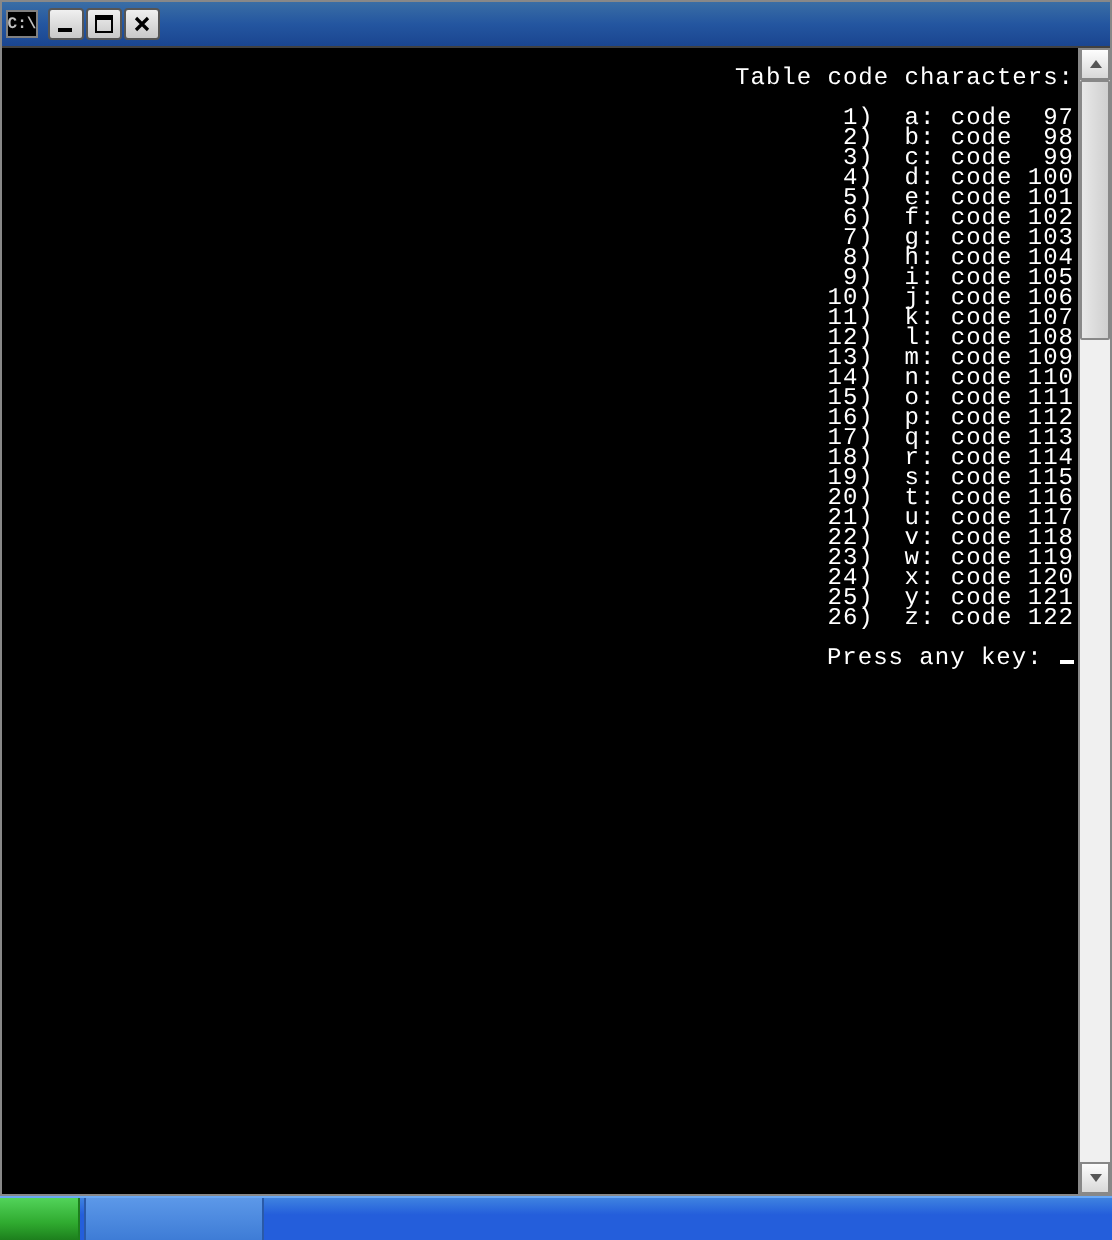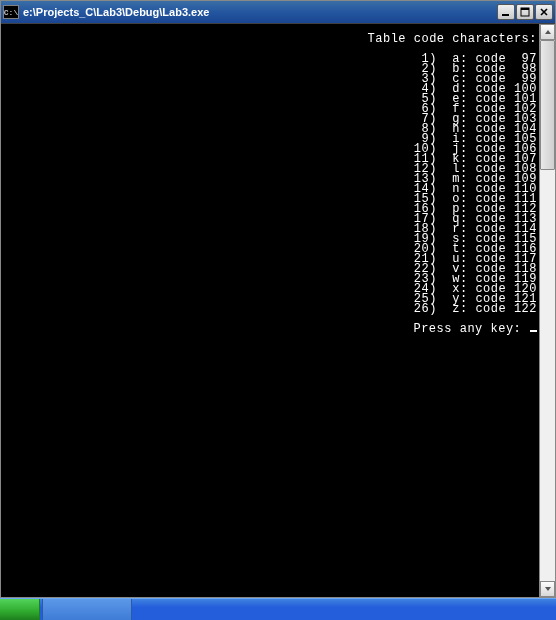--- a/index.html
+++ b/index.html
@@ -158,21 +158,20 @@
   }
 </style>
 </head>
 <body>
 
 <div class="window">
   <div class="titlebar">
     <span class="titlebar-icon">
         <span>C:\</span>
       </span>
-    <span class="titlebar-text">e:\Projects_C\Lab3\Debug\Lab3.exe</span>
     <div class="title-buttons">
       <div class="title-btn">
         <svg width="10" height="10" viewBox="0 0 10 10">
             <rect x="1" y="7" width="7" height="2" fill="#000"></rect>
           </svg>
       </div>
       <div class="title-btn">
         <svg width="10" height="10" viewBox="0 0 10 10">
             <rect x="1" y="1" width="8" height="8" fill="none" stroke="#000" stroke-width="1"></rect>
             <rect x="1" y="1" width="8" height="2" fill="#000"></rect>

